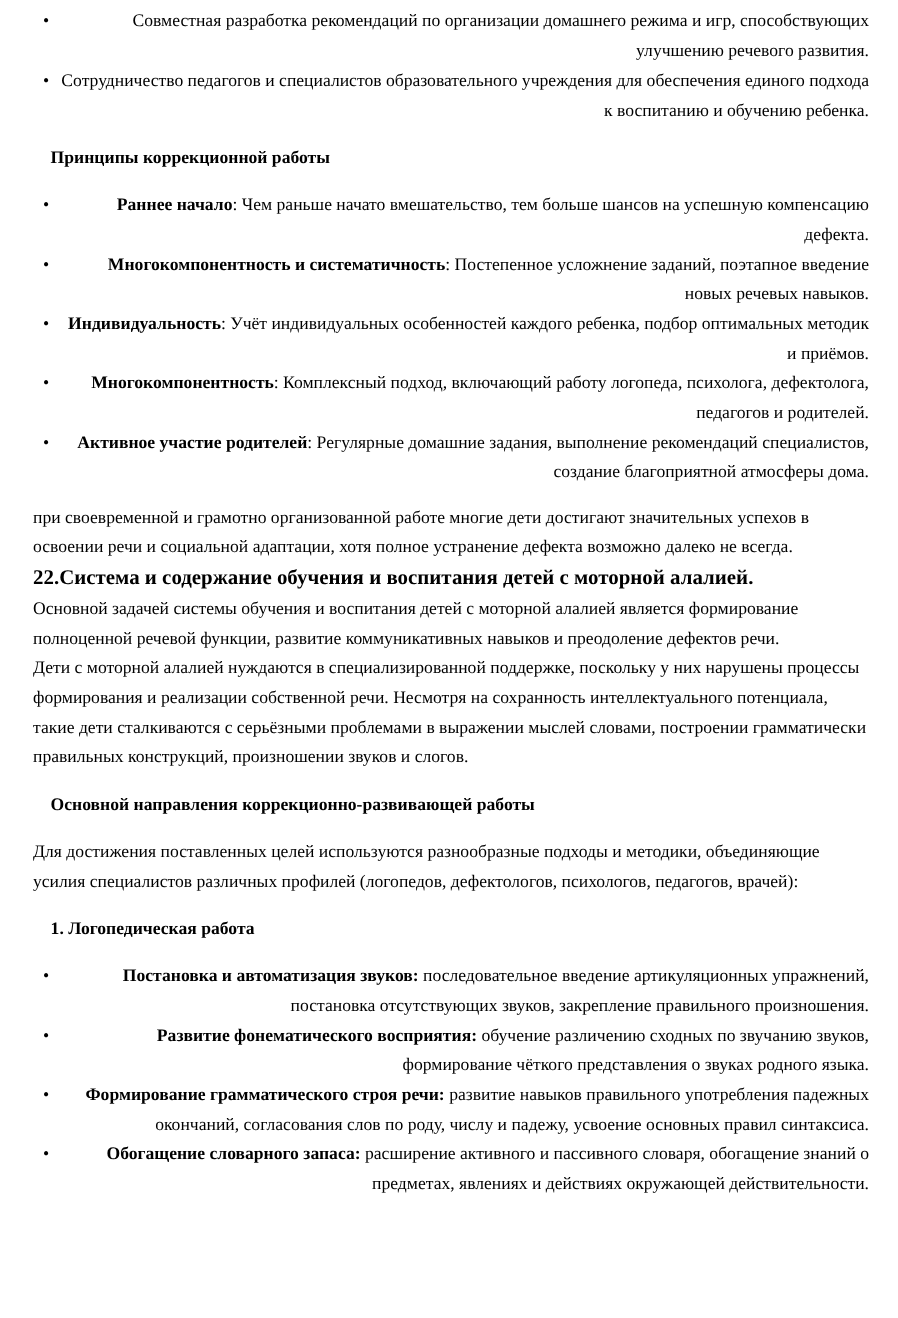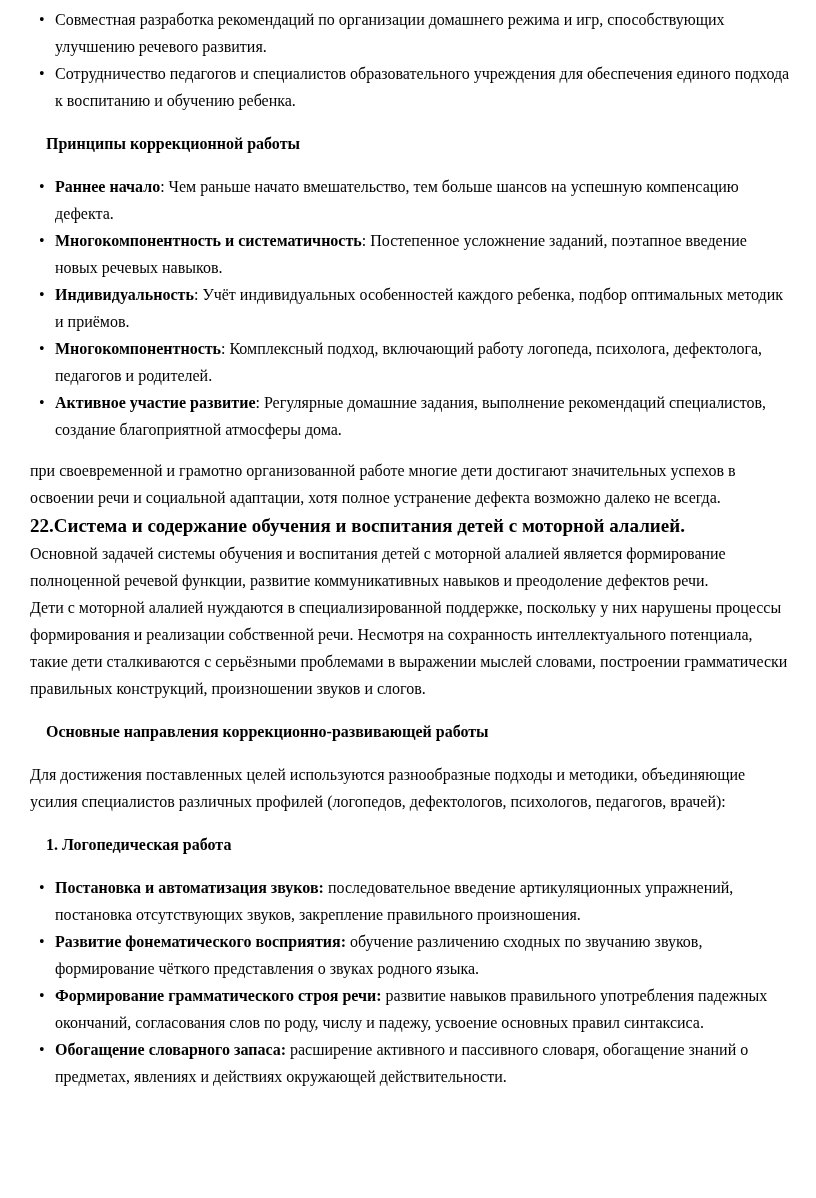--- a/index.html
+++ b/index.html
@@ -21,21 +21,21 @@
   .para { margin: 0; }
   .gap-before { margin-top: 14px; }
   .h-bold { font-weight: bold; margin: 16px; }
   .h-large { font-weight: bold; font-size: 19px; margin: 0; line-height: 29px; }
   .bullet { display: flex; }
   .bullet .marker {
     flex: 0 0 25px;
     box-sizing: border-box;
     padding-left: 9px;
   }
-  .bullet .btext { flex: 1 1 auto; }
+  .bullet .btext { flex: 1 1 auto; text-align: right; }
   .bold { font-weight: bold; }
 </style>
 </head>
 <body>
 
 <div class="page">
 
   <div class="bullet">
     <span class="marker">•</span>
     <span class="btext">Совместная разработка рекомендаций по организации домашнего режима и игр, способствующих улучшению речевого развития.</span>
@@ -58,30 +58,30 @@
   <div class="bullet">
     <span class="marker">•</span>
     <span class="btext"><span class="bold">Индивидуальность</span><span>: Учёт индивидуальных особенностей каждого ребенка, подбор оптимальных методик и приёмов.</span></span>
   </div>
   <div class="bullet">
     <span class="marker">•</span>
     <span class="btext"><span class="bold">Многокомпонентность</span><span>: Комплексный подход, включающий работу логопеда, психолога, дефектолога, педагогов и родителей.</span></span>
   </div>
   <div class="bullet">
     <span class="marker">•</span>
-    <span class="btext"><span class="bold">Активное участие развитие</span><span>: Регулярные домашние задания, выполнение рекомендаций специалистов, создание благоприятной атмосферы дома.</span></span>
+    <span class="btext"><span class="bold">Активное участие родителей</span><span>: Регулярные домашние задания, выполнение рекомендаций специалистов, создание благоприятной атмосферы дома.</span></span>
   </div>
 
   <p class="para gap-before">при своевременной и грамотно организованной работе многие дети достигают значительных успехов в освоении речи и социальной адаптации, хотя полное устранение дефекта возможно далеко не всегда.</p>
 
   <p class="para h-large gap-before">22.Система и содержание обучения и воспитания детей с моторной алалией.</p>
   <p class="para">Основной задачей системы обучения и воспитания детей с моторной алалией является формирование полноценной речевой функции, развитие коммуникативных навыков и преодоление дефектов речи.</p>
   <p class="para">Дети с моторной алалией нуждаются в специализированной поддержке, поскольку у них нарушены процессы формирования и реализации собственной речи. Несмотря на сохранность интеллектуального потенциала, такие дети сталкиваются с серьёзными проблемами в выражении мыслей словами, построении грамматически правильных конструкций, произношении звуков и слогов.</p>
 
-  <p class="para h-bold gap-before">Основные направления коррекционно-развивающей работы</p>
+  <p class="para h-bold gap-before">Основной направления коррекционно-развивающей работы</p>
   <p class="para">Для достижения поставленных целей используются разнообразные подходы и методики, объединяющие усилия специалистов различных профилей (логопедов, дефектологов, психологов, педагогов, врачей):</p>
   <p class="para h-bold">1. Логопедическая работа</p>
 
   <div class="bullet">
     <span class="marker">•</span>
     <span class="btext"><span class="bold">Постановка и автоматизация звуков:</span><span> последовательное введение артикуляционных упражнений, постановка отсутствующих звуков, закрепление правильного произношения.</span></span>
   </div>
   <div class="bullet">
     <span class="marker">•</span>
     <span class="btext"><span class="bold">Развитие фонематического восприятия:</span><span> обучение различению сходных по звучанию звуков, формирование чёткого представления о звуках родного языка.</span></span>

